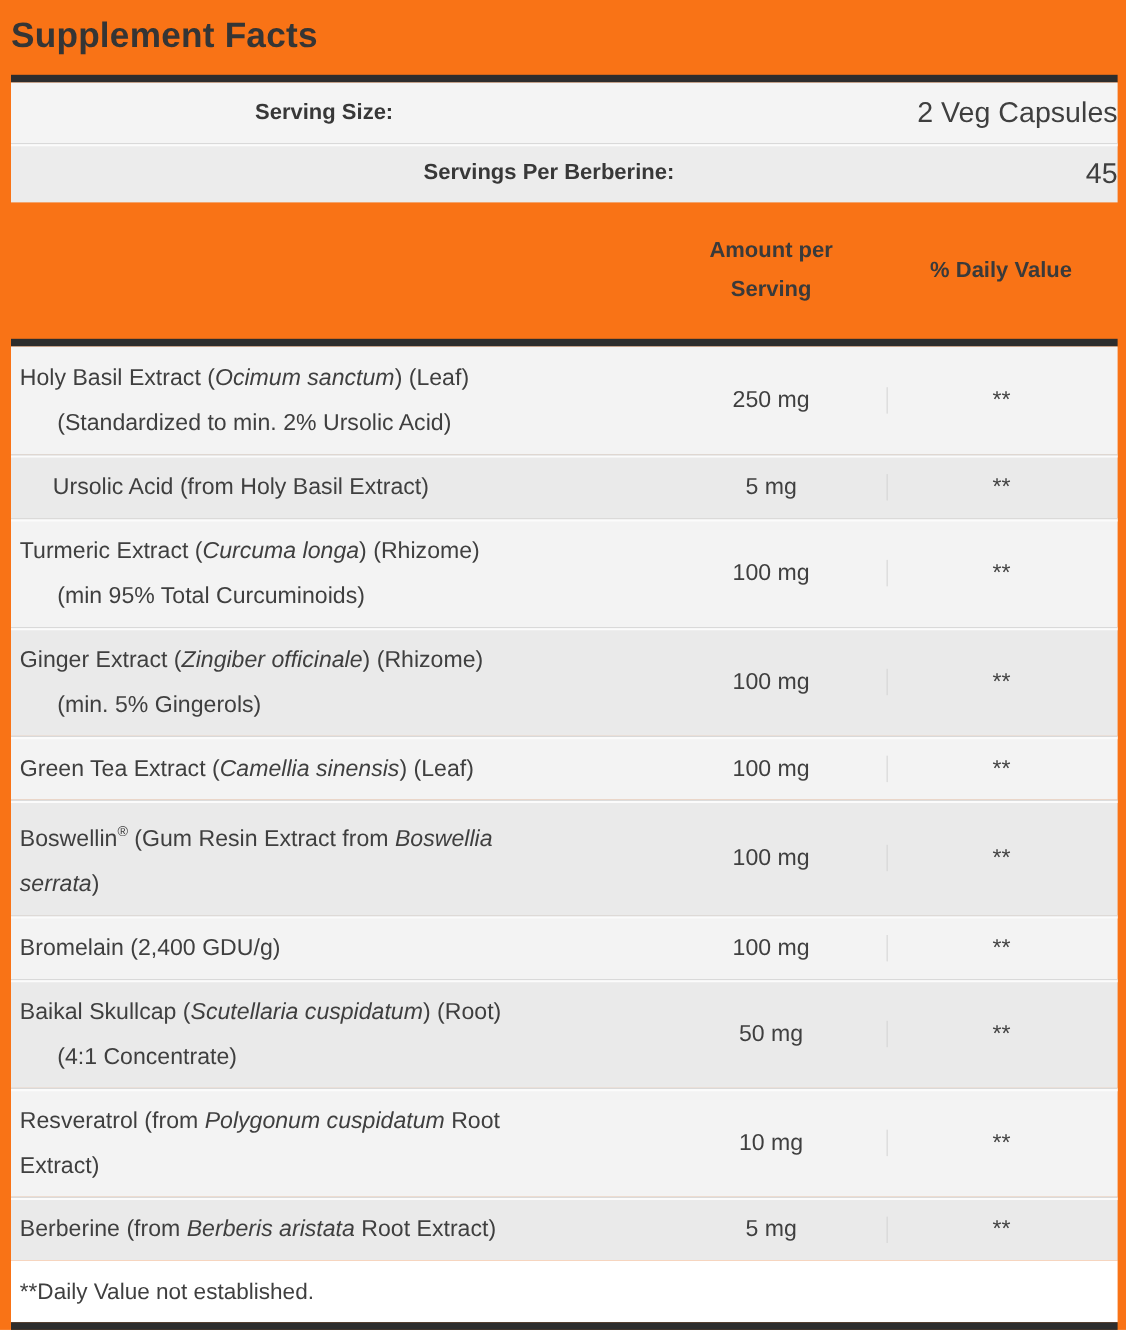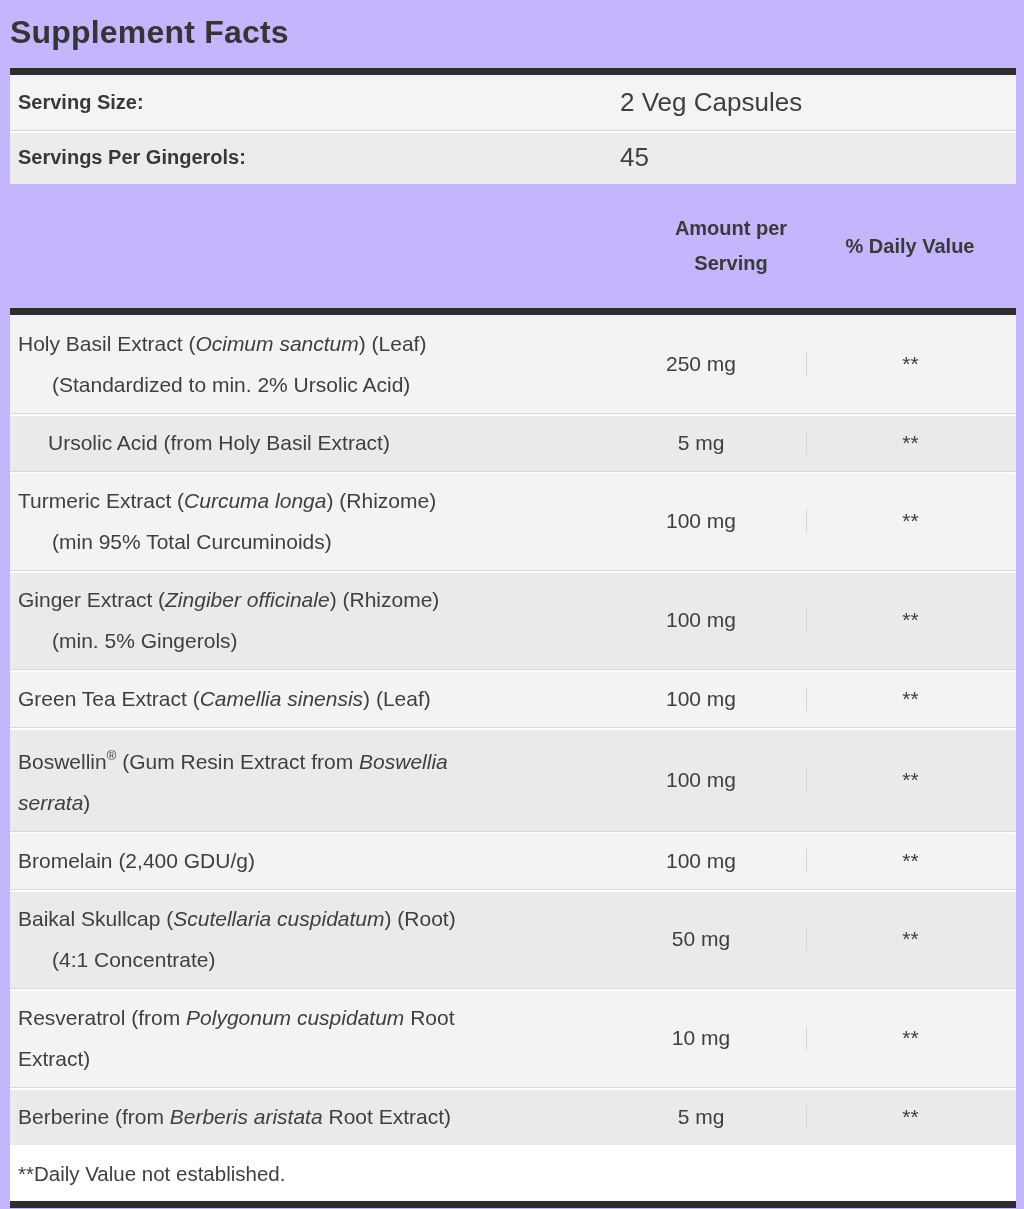--- a/index.html
+++ b/index.html
@@ -4,51 +4,52 @@
 <style>
   * { margin:0; padding:0; box-sizing:border-box; }
   html,body { background:#ffffff; }
   body {
     font-family: "Liberation Sans", "DejaVu Sans", sans-serif;
     color:#3f3f3f;
     -webkit-font-smoothing: antialiased;
   }
   .page {
     width:1024px; height:1209px;
-    background:#c4b5fd;
+    background:#f97316;
     overflow:hidden;
     padding:12px 8px 0 10px;
   }
   
   .title {
     font-size:32px; font-weight:bold; color:#353535;
     line-height:40px; letter-spacing:0.2px;
     margin-bottom:16px;
   }
   .thick-rule { height:7px; background:#2d2d2d; }
   
   .srow {
     display:flex; align-items:center;
     padding-left:8px;
+    justify-content:flex-end;
   }
   .srow-0 { background:#f4f4f4; height:55px; }
   .srow-1 { background:#ececec; height:54px;
     border-top:1px solid #d9d9d9;
     box-shadow: inset 0 2px 0 #fbfbfb;
   }
   .slabel { width:602px; font-weight:bold; font-size:20px; color:#383838; }
   .svalue { font-size:26px; color:#3f3f3f; }
   
   .col-headers {
     display:flex; align-items:center;
     margin-top:26px; margin-bottom:26px;
     min-height:72px;
   }
   .h-name   { width:586px; }
-  .h-amount { width:210px; display:flex; justify-content:flex-end; }
+  .h-amount { width:210px; display:flex; justify-content:center; }
   .h-amount .hwrap { width:150px; text-align:center; }
   .h-dv     { width:208px; text-align:center; }
   .col-headers .htxt { font-weight:bold; font-size:20px; line-height:35px; color:#3a3a3a; }
   
   .irow { display:flex; align-items:center; }
   .irow.light { background:#f3f3f3; }
   .irow.dark  { background:#eaeaea; }
   .irow + .irow {
     border-top:1px solid #d9d9d9;
     box-shadow: inset 0 2px 0 #fbfbfb;
@@ -80,21 +81,21 @@
   <div class="title">Supplement Facts</div>
 
   <div class="thick-rule"></div>
 
   <div>
     <div class="srow srow-0">
       <span class="slabel">Serving Size:</span>
       <span class="svalue">2 Veg Capsules</span>
     </div>
     <div class="srow srow-1">
-      <span class="slabel">Servings Per Gingerols:</span>
+      <span class="slabel">Servings Per Berberine:</span>
       <span class="svalue">45</span>
     </div>
   </div>
 
   <div class="col-headers">
     <div class="h-name"></div>
     <div class="h-amount">
       <div class="hwrap htxt">Amount per Serving</div>
     </div>
     <div class="h-dv htxt">% Daily Value</div>

